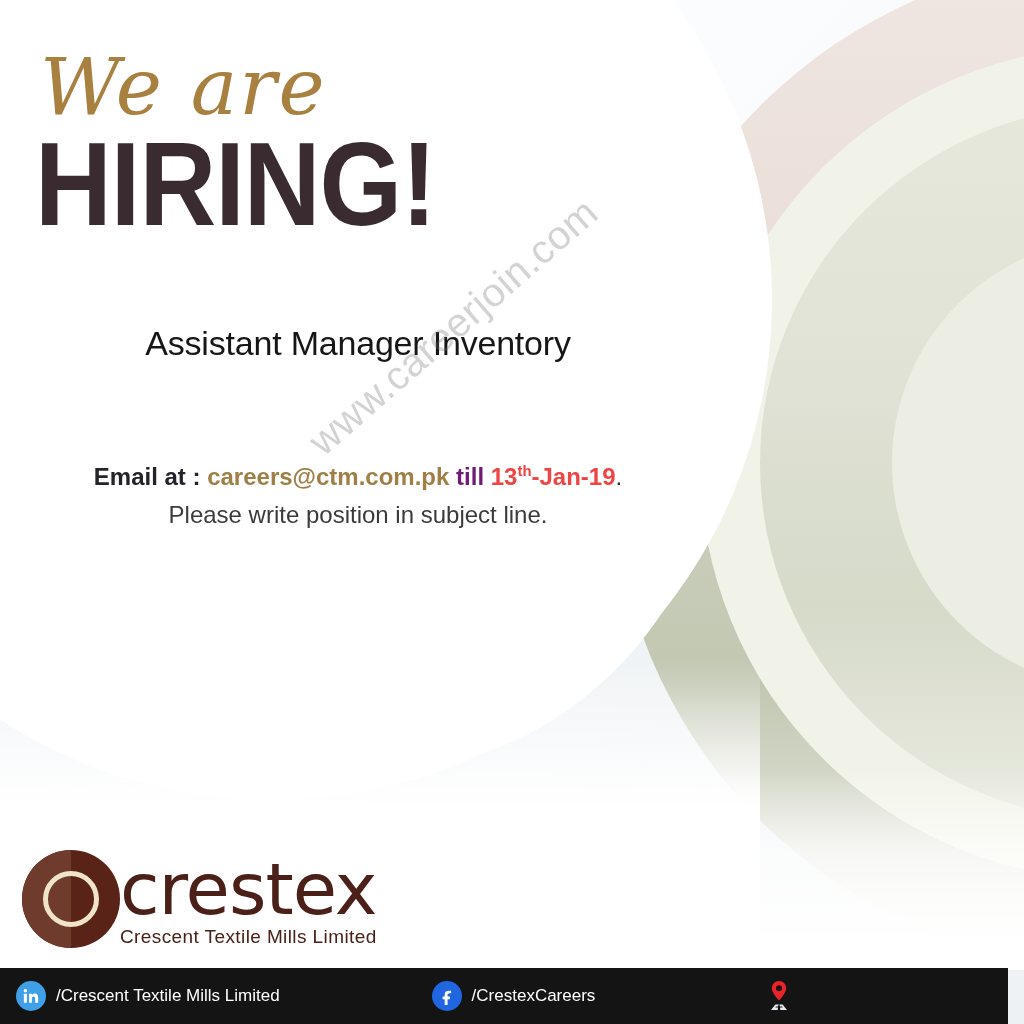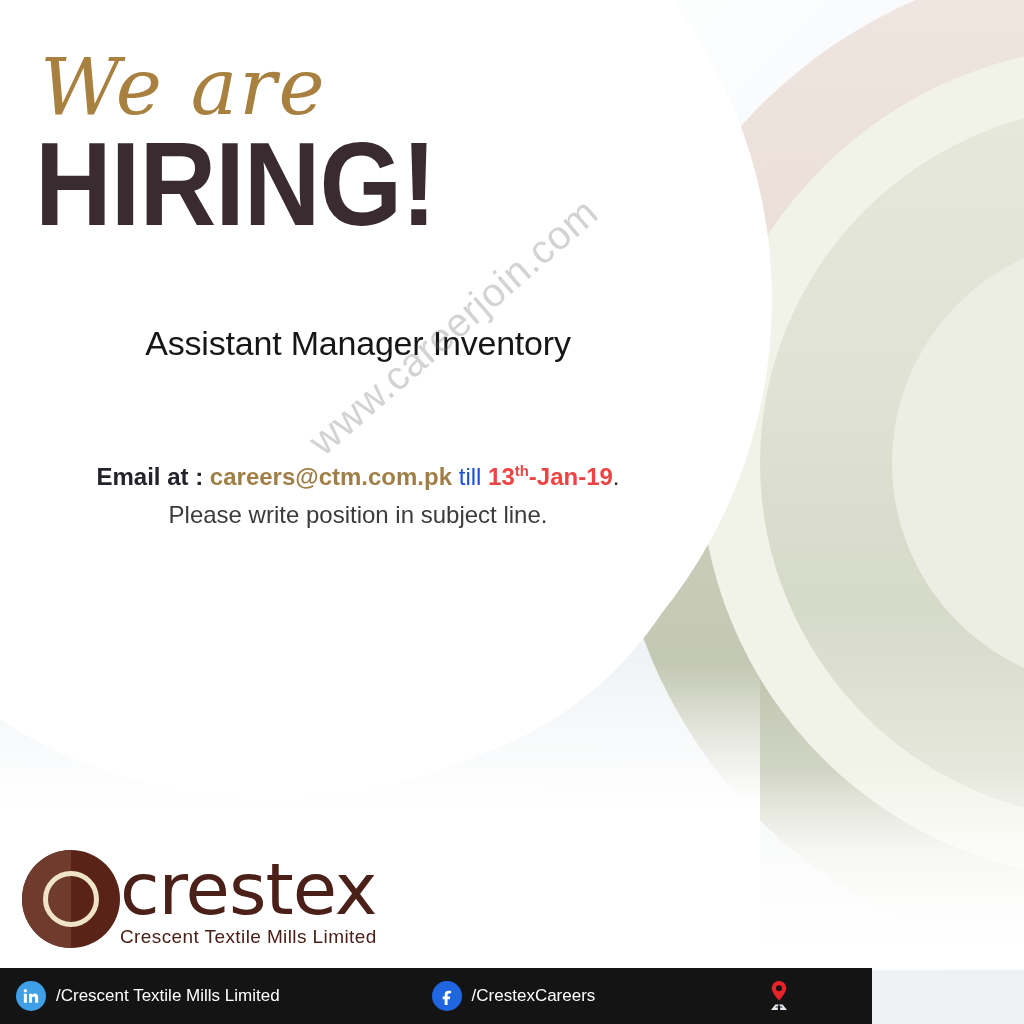--- a/index.html
+++ b/index.html
@@ -155,21 +155,21 @@
     line-height: 1.48;
     color: #3b3b3b;
   }
   .email-line {
     margin-top: 100px;
     font-size: 24px;
     color: #2e2e2e;
   }
   .email-label { font-weight: 700; color: #23232b; }
   .email-addr { font-weight: 700; color: #a07f46; }
-  .till-word { font-weight: 400; color: #1d4ed8; }
+  .till-word { font-weight: 700; color: #701a75; }
   .deadline { font-weight: 700; color: #ef4444; }
   .deadline sup { font-size: 0.62em; }
   .subject-line {
     margin-top: 10px;
     font-size: 24px;
     color: #3b3b3b;
   }
 
   
   .watermark {
@@ -248,21 +248,21 @@
     top: 938px;
     font-size: 17px;
     color: #2b2b2b;
   }
 
   
   .footer-bar {
     position: absolute;
     left: 0;
     bottom: 0;
-    width: 872px;
+    width: 1008px;
     height: 56px;
     background: #141414;
     display: flex;
     align-items: center;
   }
   .footer-item {
     display: flex;
     align-items: center;
     color: #ffffff;
     font-size: 17px;

